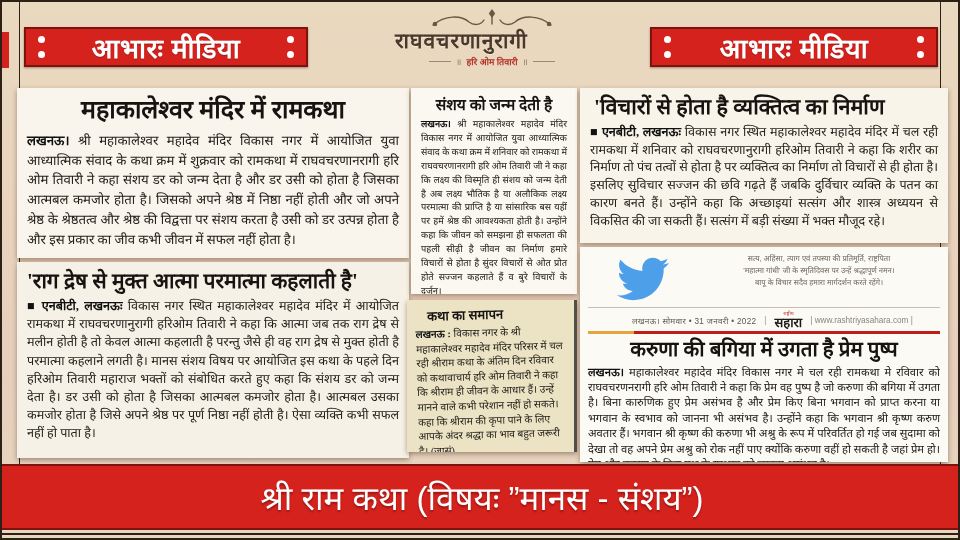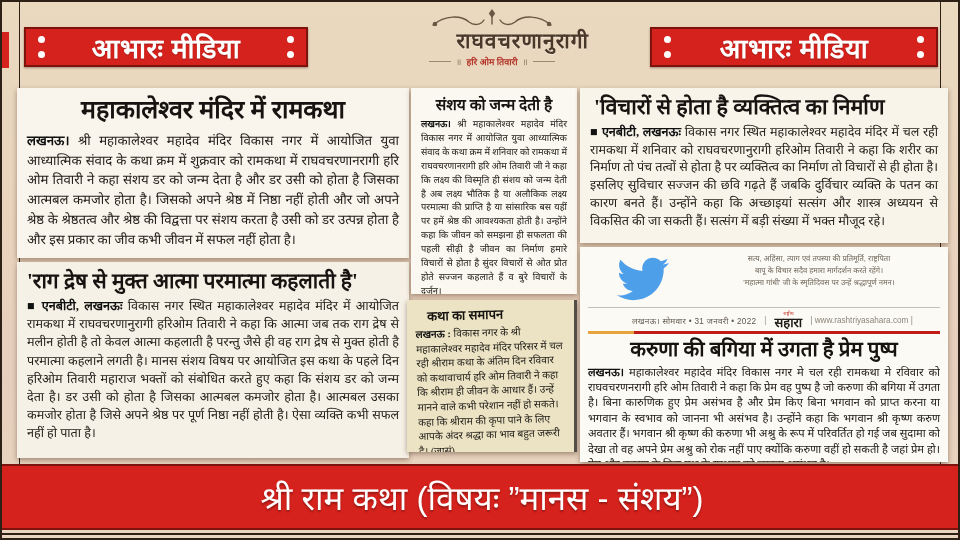--- a/index.html
+++ b/index.html
@@ -35,21 +35,21 @@
   .banner .dots i { width:7px; height:7px; border-radius:50%; background:#fff; display:block; }
   .banner .label {
     flex:1; text-align:center; font-weight:bold; font-size:27px;
     font-family:"Liberation Sans", sans-serif; letter-spacing:.5px;
     text-shadow:0 1px 1px rgba(0,0,0,.25);
   }
   .banner-left  { left:22px;  top:25px; width:284px; height:40px; }
   .banner-right { left:648px; top:25px; width:288px; height:40px; }
 
   
-  .logo { position:absolute; left:393px; top:6px; width:194px; height:76px; text-align:right; }
+  .logo { position:absolute; left:393px; top:6px; width:194px; height:76px; text-align:left; }
   .logo-flourish { display:block; margin:0 auto; }
   .logo-title {
     font-family:"Liberation Serif", serif; font-weight:bold;
     font-size:21px; color:#4a392a; letter-spacing:1px; line-height:1.05;
     text-shadow:0 1px 0 rgba(255,255,255,.4);
   }
   .logo-sub {
     margin-top:3px; display:flex; align-items:center; justify-content:center; gap:5px;
     font-size:9px; font-weight:bold; color:#b3352a;
   }
@@ -226,22 +226,22 @@
 
   <div class="clip clip-karuna">
     <div class="tweet-row">
       <div class="tweet-bird">
         <svg width="64" height="52" viewBox="0 0 24 24">
           <path fill="#4d9fea" d="M23.954 4.569c-.885.389-1.83.654-2.825.775 1.014-.611 1.794-1.574 2.163-2.723-.951.555-2.005.959-3.127 1.184-.896-.959-2.173-1.559-3.591-1.559-2.717 0-4.92 2.203-4.92 4.917 0 .39.045.765.127 1.124C7.691 8.094 4.066 6.13 1.64 3.161c-.427.722-.666 1.561-.666 2.475 0 1.71.87 3.213 2.188 4.096-.807-.026-1.566-.248-2.228-.616v.061c0 2.385 1.693 4.374 3.946 4.827-.413.111-.849.171-1.296.171-.314 0-.615-.03-.916-.086.631 1.953 2.445 3.377 4.604 3.417-1.68 1.319-3.809 2.105-6.102 2.105-.39 0-.779-.023-1.17-.067 2.189 1.394 4.768 2.209 7.557 2.209 9.054 0 13.999-7.496 13.999-13.986 0-.209 0-.42-.015-.63.961-.689 1.8-1.56 2.46-2.548l-.047-.02z"></path>
         </svg>
       </div>
       <div class="tweet-text">
         <div>सत्य, अहिंसा, त्याग एवं तपस्या की प्रतिमूर्ति, राष्ट्रपिता</div>
+        <div>'महात्मा गांधी' जी के स्मृतिदिवस पर उन्हें श्रद्धापूर्ण नमन।</div>
         <div>बापू के विचार सदैव हमारा मार्गदर्शन करते रहेंगे।</div>
-        <div>'महात्मा गांधी' जी के स्मृतिदिवस पर उन्हें श्रद्धापूर्ण नमन।</div>
       </div>
     </div>
     <div class="masthead">
       <span class="dateline">लखनऊ। सोमवार •  31 जनवरी •  2022</span>
       <span class="sep">|</span>
       <span class="sahara">
         <span class="tiny">राष्ट्रीय</span>
         <span class="name">सहारा</span>
       </span>
       <span class="website">| www.rashtriyasahara.com |</span>

